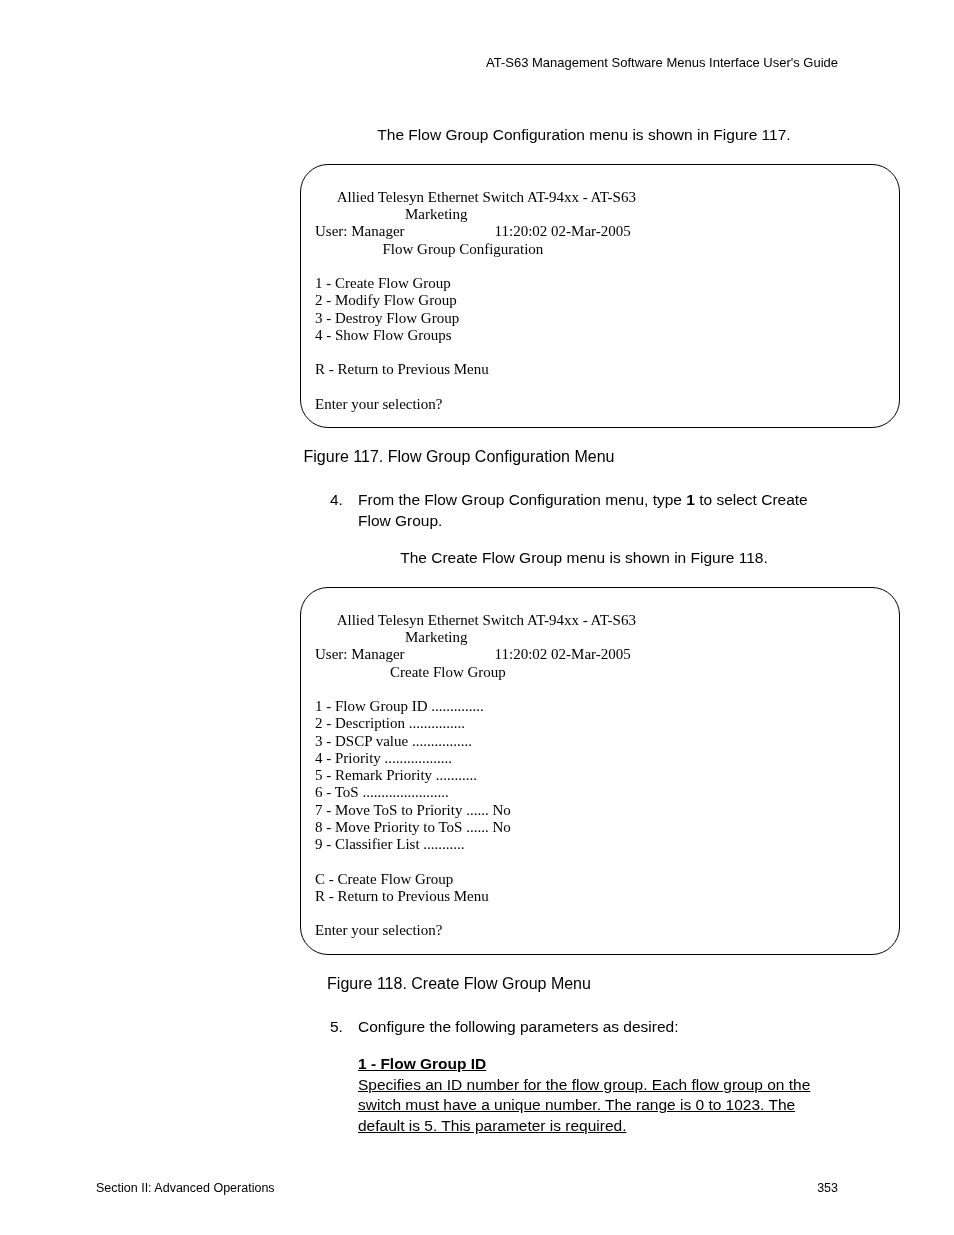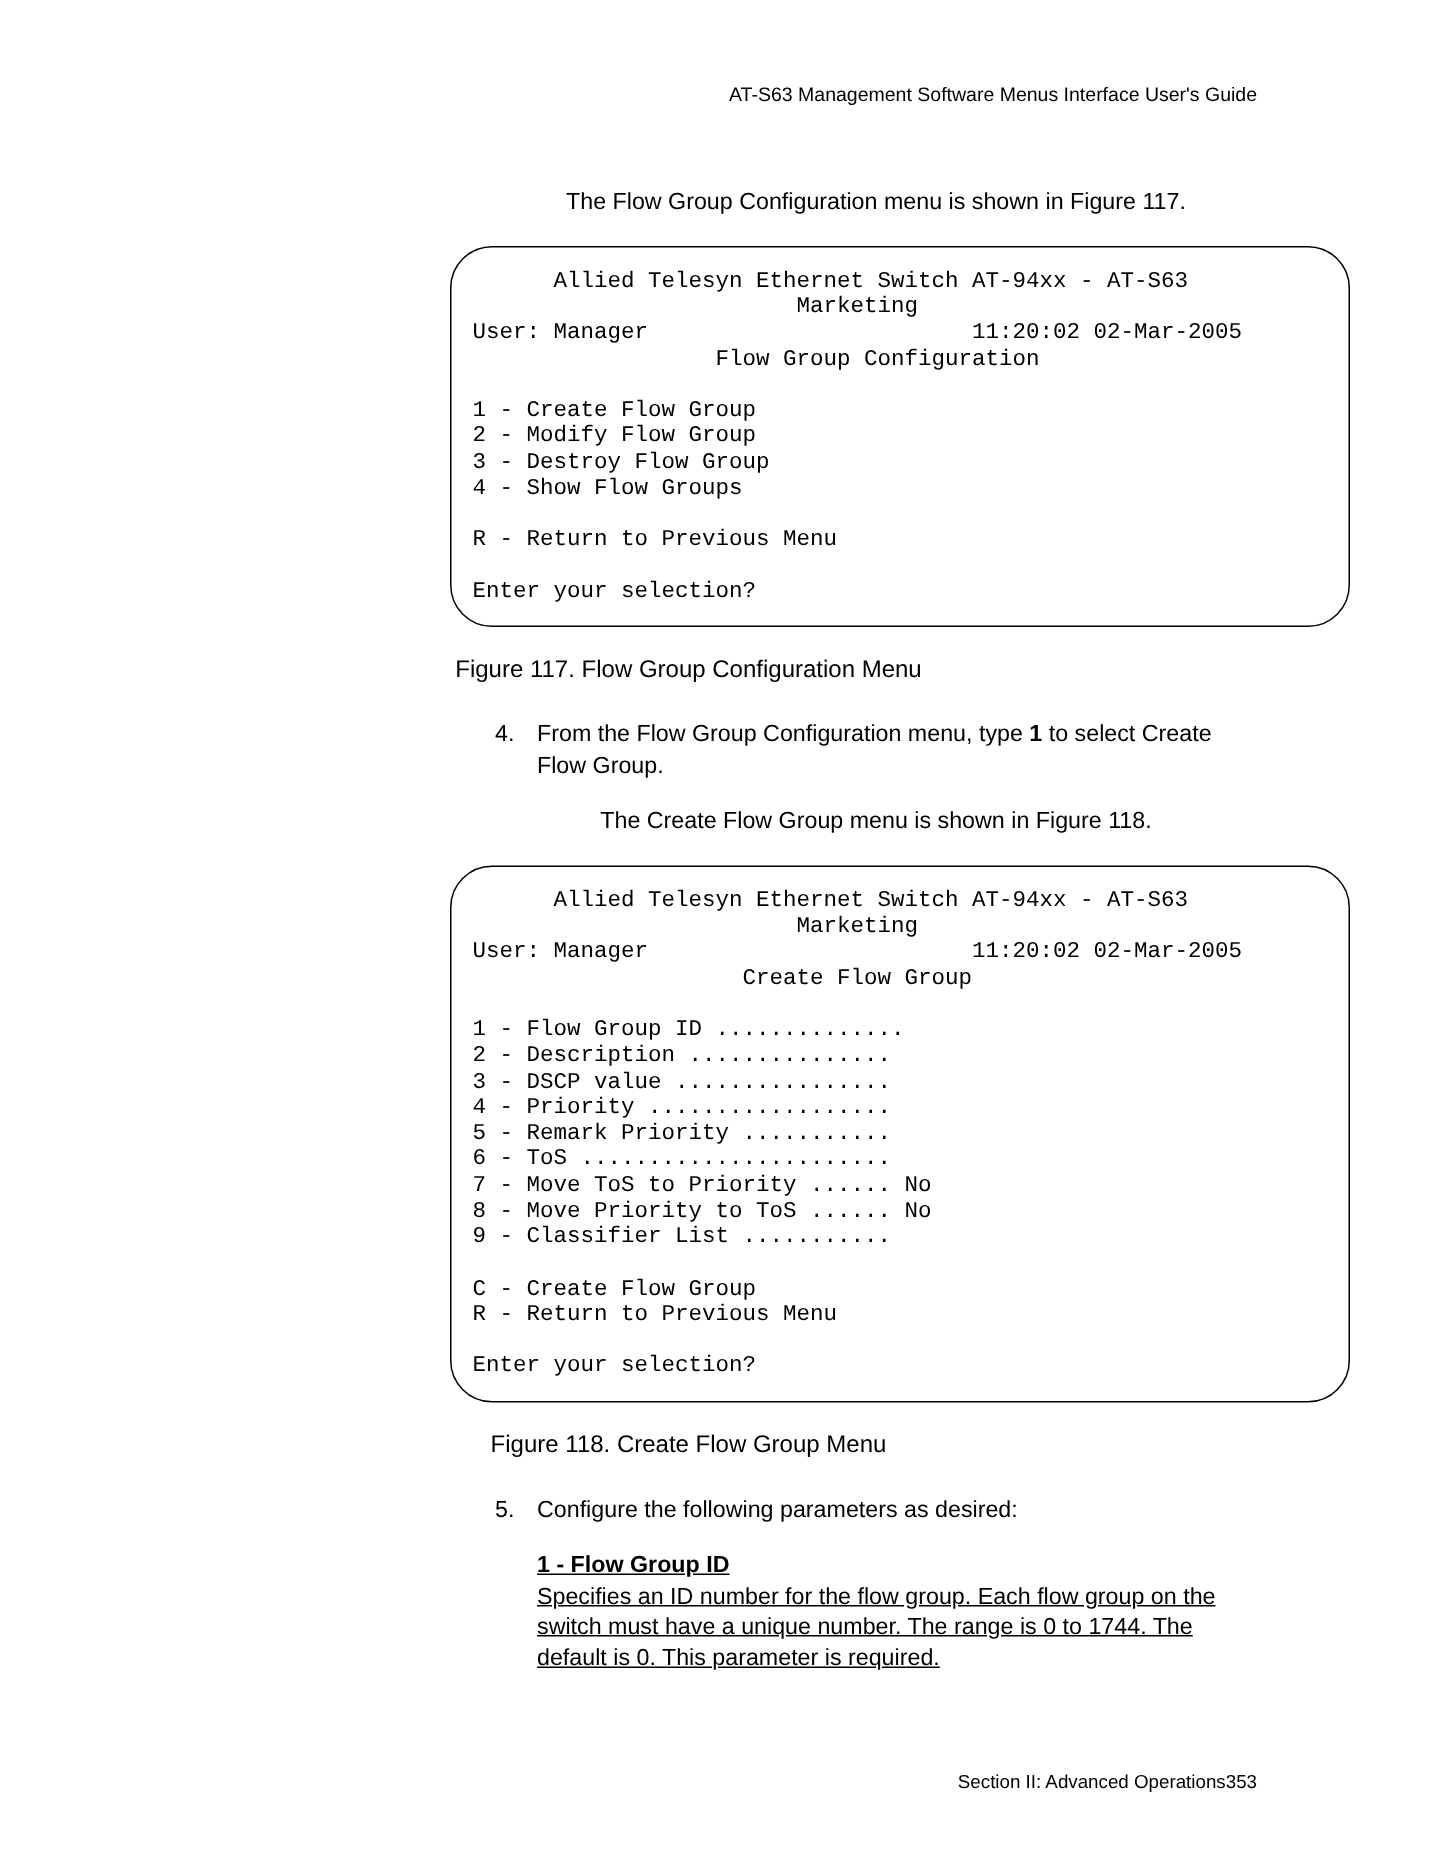--- a/index.html
+++ b/index.html
@@ -34,46 +34,46 @@
   .ol-item .num {
     width: 28px;
     flex: none;
   }
   .ol-item .txt { flex: 1; }
   .menu-box {
     margin: 6px 0 10px 220px;
     width: 570px;
     border: 1.5px solid #000;
     border-radius: 28px;
-    padding: 14px 14px 14px 14px;
-    font-family: Liberation Mono, monospace;
+    padding: 24px 14px 14px 14px;
+    font-family: Liberation Serif, serif;
     font-size: 15px;
     line-height: 1.15;
     white-space: pre;
     overflow: hidden;
   }
   .fig-caption {
     text-align: center;
     font-size: 16px;
     margin: 20px 0 24px 0;
   }
   .indent-block {
     margin-left: 28px;
     text-decoration: underline;
   }
   .param-title {
     font-weight: bold;
   }
   .footer {
     position: absolute;
     bottom: 40px;
-    left: 80px;
+    left: 96px;
     right: 80px;
     display: flex;
-    justify-content: flex-end;
+    justify-content: space-between;
     font-size: 12.5px;
   }
 </style>
 </head>
 <body>
 
 <div class="page">
 
   <div class="running-head">AT-S63 Management Software Menus Interface User's Guide</div>
 
@@ -129,21 +129,21 @@
 
   <div class="fig-caption">Figure 118. Create Flow Group Menu</div>
 
   <div class="body-text">
     <div class="ol-item">
       <div class="num">5.</div>
       <div class="txt">Configure the following parameters as desired:</div>
     </div>
     <div class="indent-block">
       <div class="param-title">1 - Flow Group ID</div>
-      <div>Specifies an ID number for the flow group. Each flow group on the switch must have a unique number. The range is 0 to 1744. The default is 0. This parameter is required.</div>
+      <div>Specifies an ID number for the flow group. Each flow group on the switch must have a unique number. The range is 0 to 1023. The default is 5. This parameter is required.</div>
     </div>
   </div>
 
   <div class="footer">
     <span>Section II: Advanced Operations</span>
     <span>353</span>
   </div>
 
 </div>
 

